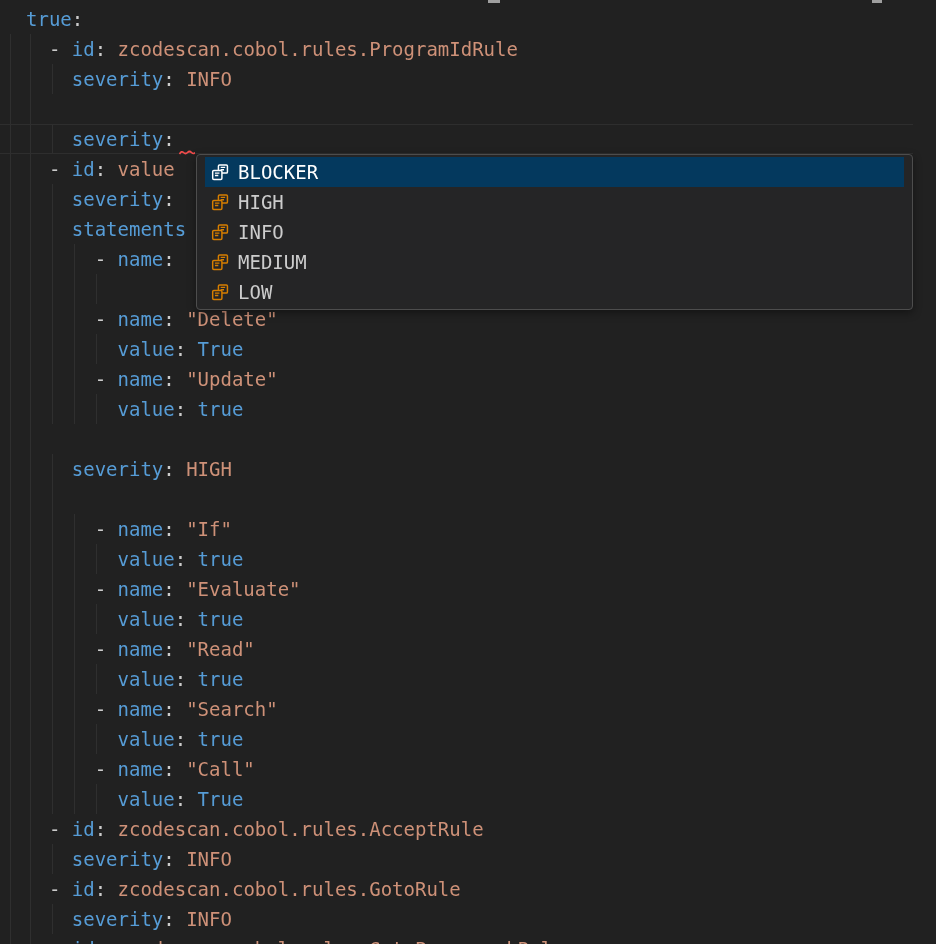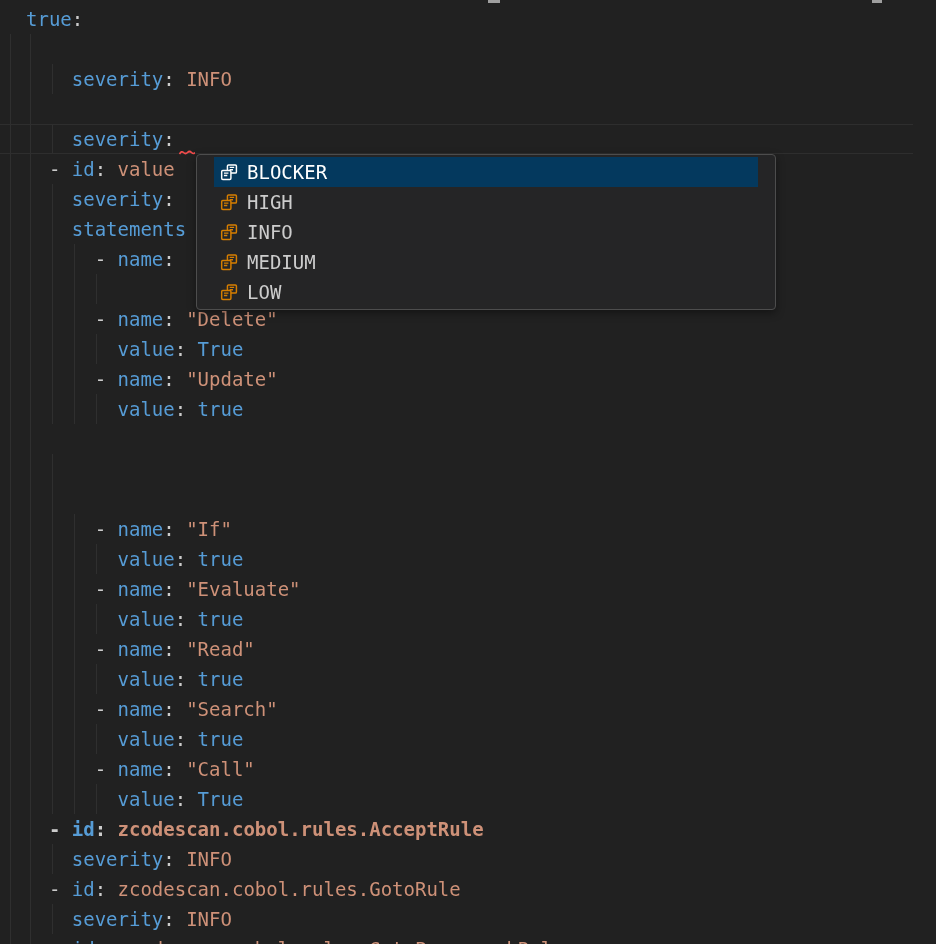--- a/index.html
+++ b/index.html
@@ -17,66 +17,66 @@
   .line{position:absolute;left:0;width:936px;height:30px;line-height:30px;
         font-size:19px;white-space:pre;color:var(--fg);}
   .line .txt{position:absolute;left:26px;top:0;}
   .seg-key{color:var(--key);} .seg-punc{color:var(--punc);}
   .seg-str{color:var(--str);} .seg-bool{color:var(--bool);}
   .iguide{position:absolute;top:0;width:1px;height:30px;background:var(--guide);}
   .current-line{position:absolute;left:0;top:124px;width:913px;height:30px;
         border-top:1px solid var(--lineborder);border-bottom:1px solid var(--lineborder);
         box-sizing:border-box;pointer-events:none;}
   .squiggle{position:absolute;left:179px;top:149px;width:16px;height:7px;}
-  .suggest{position:absolute;left:196px;top:154px;width:580px;box-sizing:border-box;
+  .suggest{position:absolute;left:196px;top:154px;width:717px;box-sizing:border-box;
         background:var(--sg-bg);border:1px solid var(--sg-border);border-radius:4px;
-        padding:2px 17px;box-shadow:0 3px 9px rgba(0,0,0,.4);z-index:10;}
+        padding:2px 8px;box-shadow:0 3px 9px rgba(0,0,0,.4);z-index:10;}
   .sg-item{height:30px;display:flex;align-items:center;padding-left:6px;
         color:var(--sg-fg);font-size:19px;--rowbg:var(--sg-bg);--ic:var(--icon);}
   .sg-item.selected{background:var(--sg-sel);color:var(--sg-sel-fg);
         --rowbg:var(--sg-sel);--ic:var(--icon-sel);}
   .sg-icon{width:18px;height:18px;margin-right:9px;flex:0 0 auto;}
   .sg-label{white-space:pre;}
 </style>
 </head>
 <body>
 
 <div class="editor">
   <div class="speck" style="left:488px;width:12px;"></div>
   <div class="speck" style="left:872px;width:10px;"></div>
   <div class="gutter-line"></div>
   <div id="lines-container">
       <div class="line" style="top: 4px;"><span class="txt"><span class="seg-key">true</span><span class="seg-punc">:</span></span></div>
-      <div class="line" style="top: 34px;"><span class="iguide" style="left: 30px;"></span></div>
+      <div class="line" style="top: 34px;"><span class="iguide" style="left: 30px;"></span><span class="txt"><span class="seg-punc">  - </span><span class="seg-key">id</span><span class="seg-punc">: </span><span class="seg-str">zcodescan.cobol.rules.ProgramIdRule</span></span></div>
       <div class="line" style="top: 64px;"><span class="iguide" style="left: 30px;"></span><span class="iguide" style="left: 52px;"></span><span class="txt"><span class="seg-punc">    </span><span class="seg-key">severity</span><span class="seg-punc">: </span><span class="seg-str">INFO</span></span></div>
       <div class="line" style="top: 94px;"><span class="iguide" style="left: 30px;"></span></div>
       <div class="line" style="top: 124px;"><span class="iguide" style="left: 30px;"></span><span class="iguide" style="left: 52px;"></span><span class="txt"><span class="seg-punc">    </span><span class="seg-key">severity</span><span class="seg-punc">:</span></span></div>
       <div class="line" style="top: 154px;"><span class="iguide" style="left: 30px;"></span><span class="txt"><span class="seg-punc">  - </span><span class="seg-key">id</span><span class="seg-punc">: </span><span class="seg-str">value</span></span></div>
       <div class="line" style="top: 184px;"><span class="iguide" style="left: 30px;"></span><span class="iguide" style="left: 52px;"></span><span class="txt"><span class="seg-punc">    </span><span class="seg-key">severity</span><span class="seg-punc">: </span></span></div>
       <div class="line" style="top: 214px;"><span class="iguide" style="left: 30px;"></span><span class="iguide" style="left: 52px;"></span><span class="txt"><span class="seg-punc">    </span><span class="seg-key">statements</span></span></div>
       <div class="line" style="top: 244px;"><span class="iguide" style="left: 30px;"></span><span class="iguide" style="left: 52px;"></span><span class="iguide" style="left: 74px;"></span><span class="txt"><span class="seg-punc">      - </span><span class="seg-key">name</span><span class="seg-punc">: </span></span></div>
       <div class="line" style="top: 274px;"><span class="iguide" style="left: 30px;"></span><span class="iguide" style="left: 52px;"></span><span class="iguide" style="left: 74px;"></span><span class="iguide" style="left: 96px;"></span></div>
       <div class="line" style="top: 304px;"><span class="iguide" style="left: 30px;"></span><span class="iguide" style="left: 52px;"></span><span class="iguide" style="left: 74px;"></span><span class="txt"><span class="seg-punc">      - </span><span class="seg-key">name</span><span class="seg-punc">: </span><span class="seg-str">"Delete"</span></span></div>
       <div class="line" style="top: 334px;"><span class="iguide" style="left: 30px;"></span><span class="iguide" style="left: 52px;"></span><span class="iguide" style="left: 74px;"></span><span class="iguide" style="left: 96px;"></span><span class="txt"><span class="seg-punc">        </span><span class="seg-key">value</span><span class="seg-punc">: </span><span class="seg-bool">True</span></span></div>
       <div class="line" style="top: 364px;"><span class="iguide" style="left: 30px;"></span><span class="iguide" style="left: 52px;"></span><span class="iguide" style="left: 74px;"></span><span class="txt"><span class="seg-punc">      - </span><span class="seg-key">name</span><span class="seg-punc">: </span><span class="seg-str">"Update"</span></span></div>
       <div class="line" style="top: 394px;"><span class="iguide" style="left: 30px;"></span><span class="iguide" style="left: 52px;"></span><span class="iguide" style="left: 74px;"></span><span class="iguide" style="left: 96px;"></span><span class="txt"><span class="seg-punc">        </span><span class="seg-key">value</span><span class="seg-punc">: </span><span class="seg-bool">true</span></span></div>
       <div class="line" style="top: 424px;"><span class="iguide" style="left: 30px;"></span></div>
-      <div class="line" style="top: 454px;"><span class="iguide" style="left: 30px;"></span><span class="iguide" style="left: 52px;"></span></div>
+      <div class="line" style="top: 454px;"><span class="iguide" style="left: 30px;"></span><span class="iguide" style="left: 52px;"></span><span class="txt"><span class="seg-punc">    </span><span class="seg-key">severity</span><span class="seg-punc">: </span><span class="seg-str">HIGH</span></span></div>
       <div class="line" style="top: 484px;"><span class="iguide" style="left: 30px;"></span><span class="iguide" style="left: 52px;"></span></div>
       <div class="line" style="top: 514px;"><span class="iguide" style="left: 30px;"></span><span class="iguide" style="left: 52px;"></span><span class="iguide" style="left: 74px;"></span><span class="txt"><span class="seg-punc">      - </span><span class="seg-key">name</span><span class="seg-punc">: </span><span class="seg-str">"If"</span></span></div>
       <div class="line" style="top: 544px;"><span class="iguide" style="left: 30px;"></span><span class="iguide" style="left: 52px;"></span><span class="iguide" style="left: 74px;"></span><span class="iguide" style="left: 96px;"></span><span class="txt"><span class="seg-punc">        </span><span class="seg-key">value</span><span class="seg-punc">: </span><span class="seg-bool">true</span></span></div>
       <div class="line" style="top: 574px;"><span class="iguide" style="left: 30px;"></span><span class="iguide" style="left: 52px;"></span><span class="iguide" style="left: 74px;"></span><span class="txt"><span class="seg-punc">      - </span><span class="seg-key">name</span><span class="seg-punc">: </span><span class="seg-str">"Evaluate"</span></span></div>
       <div class="line" style="top: 604px;"><span class="iguide" style="left: 30px;"></span><span class="iguide" style="left: 52px;"></span><span class="iguide" style="left: 74px;"></span><span class="iguide" style="left: 96px;"></span><span class="txt"><span class="seg-punc">        </span><span class="seg-key">value</span><span class="seg-punc">: </span><span class="seg-bool">true</span></span></div>
       <div class="line" style="top: 634px;"><span class="iguide" style="left: 30px;"></span><span class="iguide" style="left: 52px;"></span><span class="iguide" style="left: 74px;"></span><span class="txt"><span class="seg-punc">      - </span><span class="seg-key">name</span><span class="seg-punc">: </span><span class="seg-str">"Read"</span></span></div>
       <div class="line" style="top: 664px;"><span class="iguide" style="left: 30px;"></span><span class="iguide" style="left: 52px;"></span><span class="iguide" style="left: 74px;"></span><span class="iguide" style="left: 96px;"></span><span class="txt"><span class="seg-punc">        </span><span class="seg-key">value</span><span class="seg-punc">: </span><span class="seg-bool">true</span></span></div>
       <div class="line" style="top: 694px;"><span class="iguide" style="left: 30px;"></span><span class="iguide" style="left: 52px;"></span><span class="iguide" style="left: 74px;"></span><span class="txt"><span class="seg-punc">      - </span><span class="seg-key">name</span><span class="seg-punc">: </span><span class="seg-str">"Search"</span></span></div>
       <div class="line" style="top: 724px;"><span class="iguide" style="left: 30px;"></span><span class="iguide" style="left: 52px;"></span><span class="iguide" style="left: 74px;"></span><span class="iguide" style="left: 96px;"></span><span class="txt"><span class="seg-punc">        </span><span class="seg-key">value</span><span class="seg-punc">: </span><span class="seg-bool">true</span></span></div>
       <div class="line" style="top: 754px;"><span class="iguide" style="left: 30px;"></span><span class="iguide" style="left: 52px;"></span><span class="iguide" style="left: 74px;"></span><span class="txt"><span class="seg-punc">      - </span><span class="seg-key">name</span><span class="seg-punc">: </span><span class="seg-str">"Call"</span></span></div>
       <div class="line" style="top: 784px;"><span class="iguide" style="left: 30px;"></span><span class="iguide" style="left: 52px;"></span><span class="iguide" style="left: 74px;"></span><span class="iguide" style="left: 96px;"></span><span class="txt"><span class="seg-punc">        </span><span class="seg-key">value</span><span class="seg-punc">: </span><span class="seg-bool">True</span></span></div>
-      <div class="line" style="top: 814px; font-weight: bold;"><span class="iguide" style="left: 30px;"></span><span class="txt"><span class="seg-punc">  - </span><span class="seg-key">id</span><span class="seg-punc">: </span><span class="seg-str">zcodescan.cobol.rules.AcceptRule</span></span></div>
+      <div class="line" style="top: 814px;"><span class="iguide" style="left: 30px;"></span><span class="txt"><span class="seg-punc">  - </span><span class="seg-key">id</span><span class="seg-punc">: </span><span class="seg-str">zcodescan.cobol.rules.AcceptRule</span></span></div>
       <div class="line" style="top: 844px;"><span class="iguide" style="left: 30px;"></span><span class="iguide" style="left: 52px;"></span><span class="txt"><span class="seg-punc">    </span><span class="seg-key">severity</span><span class="seg-punc">: </span><span class="seg-str">INFO</span></span></div>
       <div class="line" style="top: 874px;"><span class="iguide" style="left: 30px;"></span><span class="txt"><span class="seg-punc">  - </span><span class="seg-key">id</span><span class="seg-punc">: </span><span class="seg-str">zcodescan.cobol.rules.GotoRule</span></span></div>
       <div class="line" style="top: 904px;"><span class="iguide" style="left: 30px;"></span><span class="iguide" style="left: 52px;"></span><span class="txt"><span class="seg-punc">    </span><span class="seg-key">severity</span><span class="seg-punc">: </span><span class="seg-str">INFO</span></span></div>
       <div class="line" style="top: 934px;"><span class="iguide" style="left: 30px;"></span><span class="txt"><span class="seg-punc">  - </span><span class="seg-key">id</span><span class="seg-punc">: </span><span class="seg-str">zcodescan.cobol.rules.GotoParagraphRule</span></span></div>
     </div>
   <div class="current-line"></div>
   <svg class="squiggle" viewBox="0 0 16 7">
     <path d="M0.5 5 Q2.5 1.5 4.5 3.5 T8.5 3.5 T12.5 3.5 T16 3.5" fill="none" stroke="var(--squig)" stroke-width="1.7"></path>
   </svg>
   <div class="suggest" id="suggest-widget">

